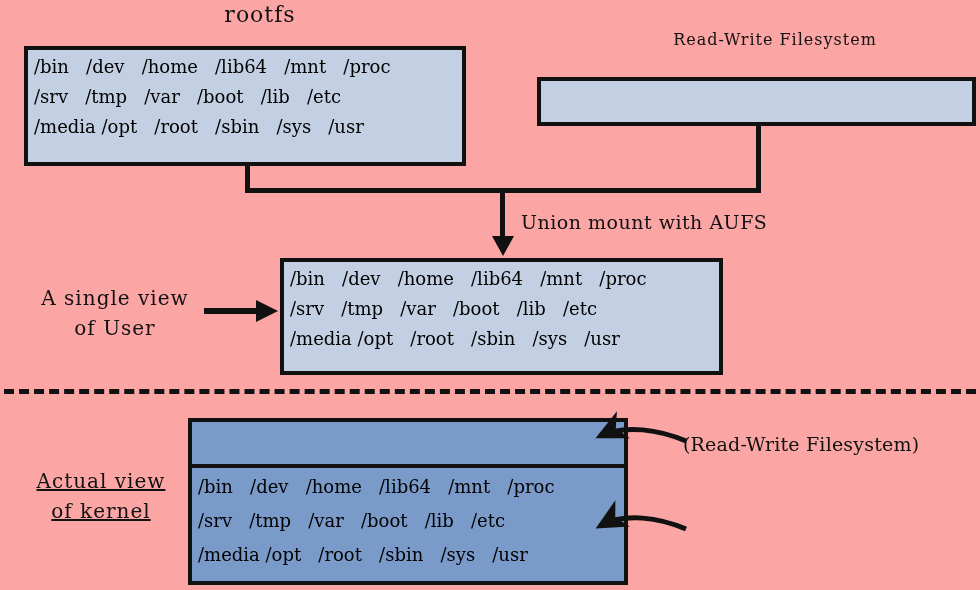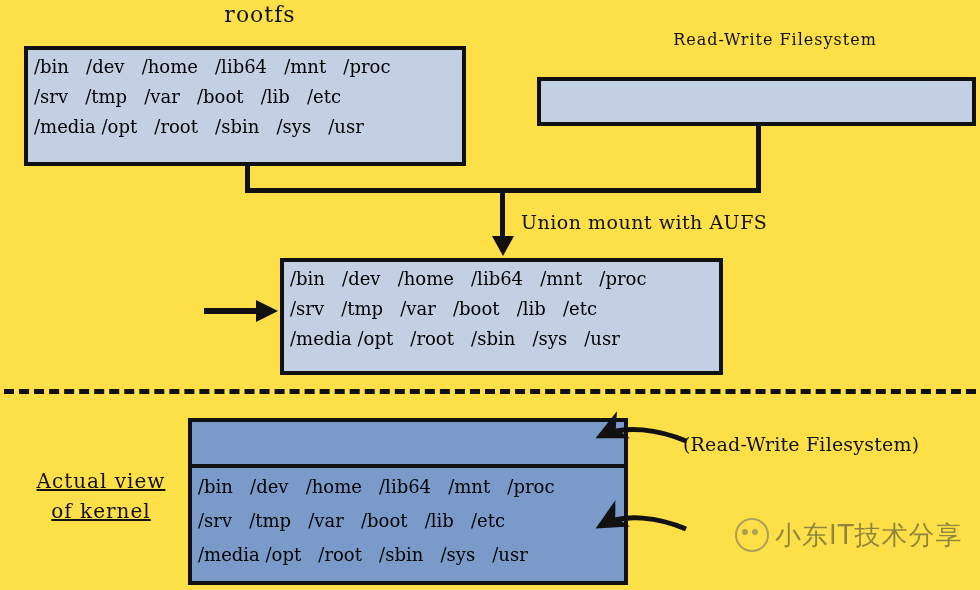--- a/index.html
+++ b/index.html
@@ -4,21 +4,21 @@
 <style>
   html, body {
     margin: 0;
     padding: 0;
     background: #ffffff;
   }
   #canvas {
     position: relative;
     width: 980px;
     height: 590px;
-    background: #fde047;
+    background: #fca5a5;
     overflow: hidden;
     font-family: "DejaVu Serif", "Liberation Serif", serif;
     color: #000000;
   }
 
   
   .box {
     position: absolute;
     box-sizing: border-box;
     border: 4px solid #111111;
@@ -235,20 +235,22 @@
   <div class="label" id="union-mount-label">Union mount with AUFS</div>
 
   <div class="box" id="union-box"></div>
 
   <div class="fs-list" id="union-rows">
     <span class="fs-row">/bin   /dev   /home   /lib64   /mnt   /proc</span>
     <span class="fs-row">/srv   /tmp   /var   /boot   /lib   /etc</span>
     <span class="fs-row">/media /opt   /root   /sbin   /sys   /usr</span>
   </div>
 
+  <div class="label" id="single-view-label" style="white-space: pre-line;">A single view
+of User</div>
 
   <div id="arrow-user-shaft"></div>
   <div id="arrow-user-head"></div>
 
   <div id="divider"></div>
 
   <div class="box" id="kernel-box"></div>
   <div id="kernel-divider"></div>
 
   <div class="fs-list" id="kernel-rows">
@@ -269,18 +271,14 @@
 
     <path d="M686,441 C 660,430 625,424 600,436" stroke="#111111" stroke-width="5" fill="none" marker-end="url(#head-a)"></path>
 
     <path d="M686,529 C 660,518 625,512 600,526" stroke="#111111" stroke-width="5" fill="none" marker-end="url(#head-a)"></path>
   </svg>
 
   <div class="label" id="rw-callout-label">(Read-Write Filesystem)</div>
 
 
 
-  <div id="watermark">
-    <span id="watermark-logo"></span>
-    <span id="watermark-text">小东IT技术分享</span>
-  </div>
 
 </div>
 
 </body></html>

